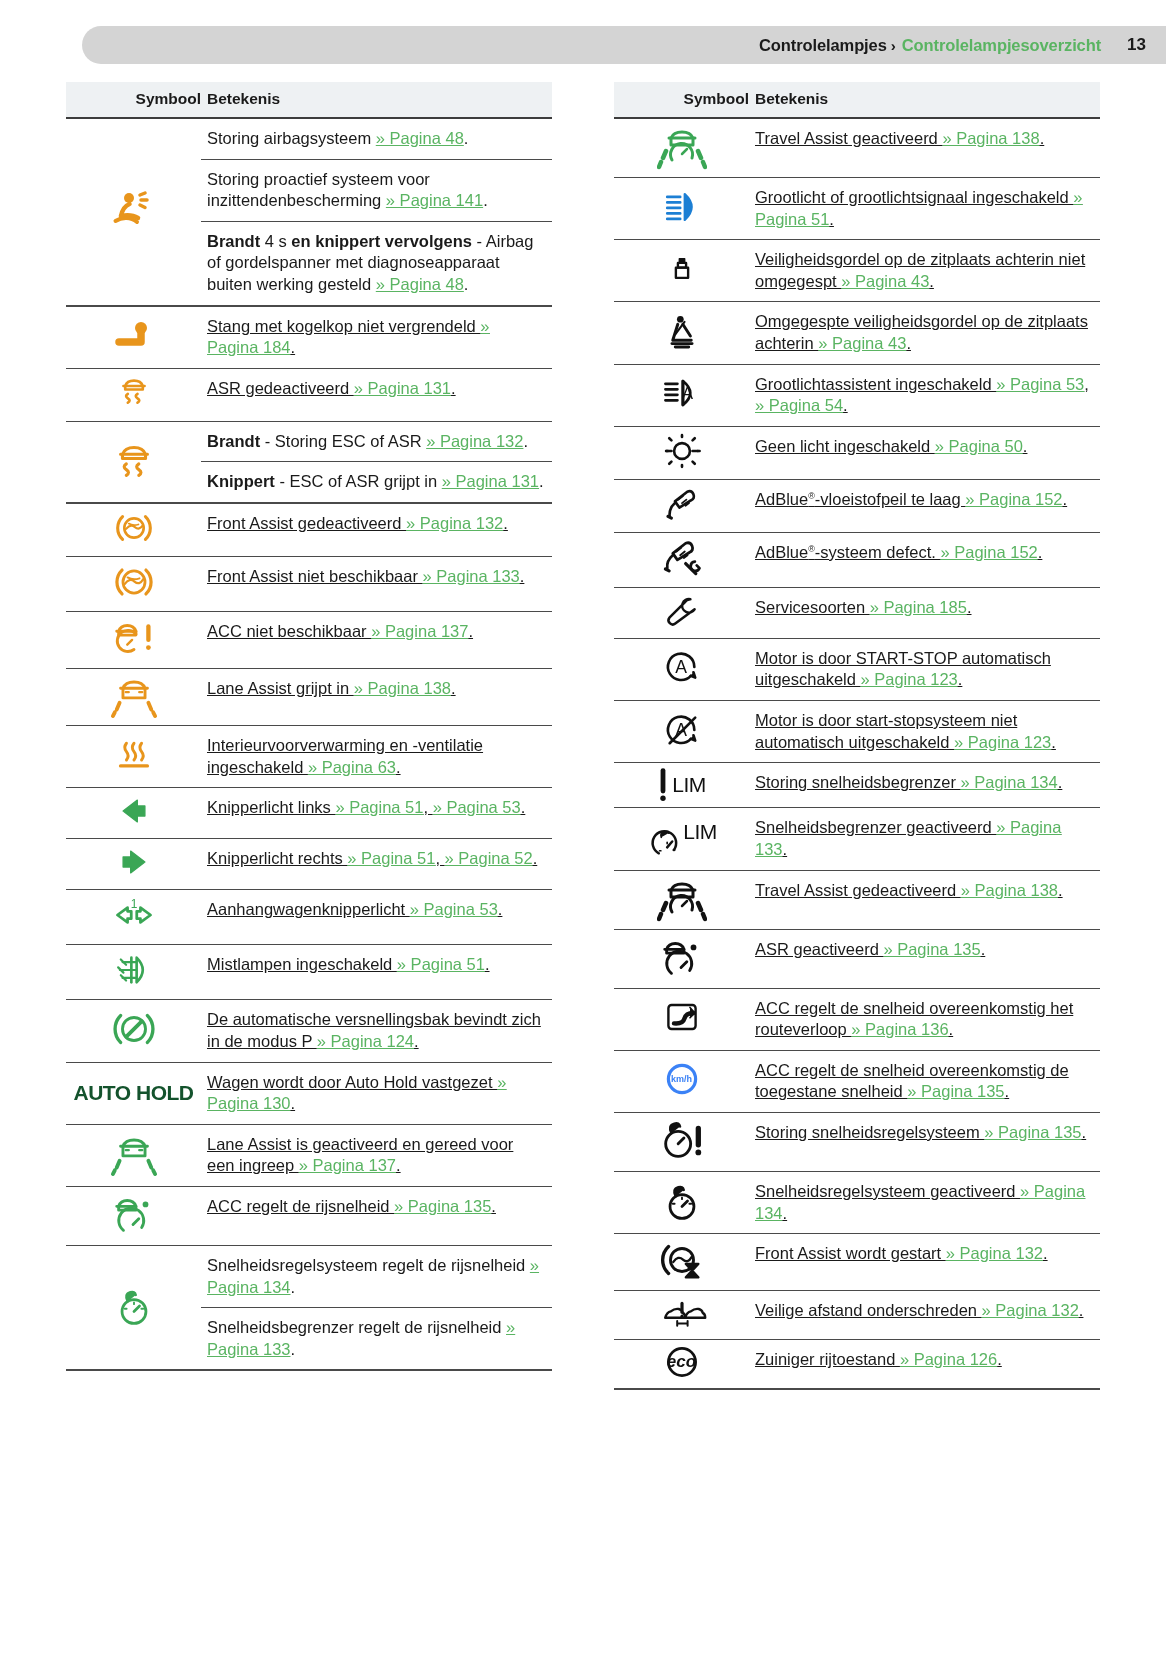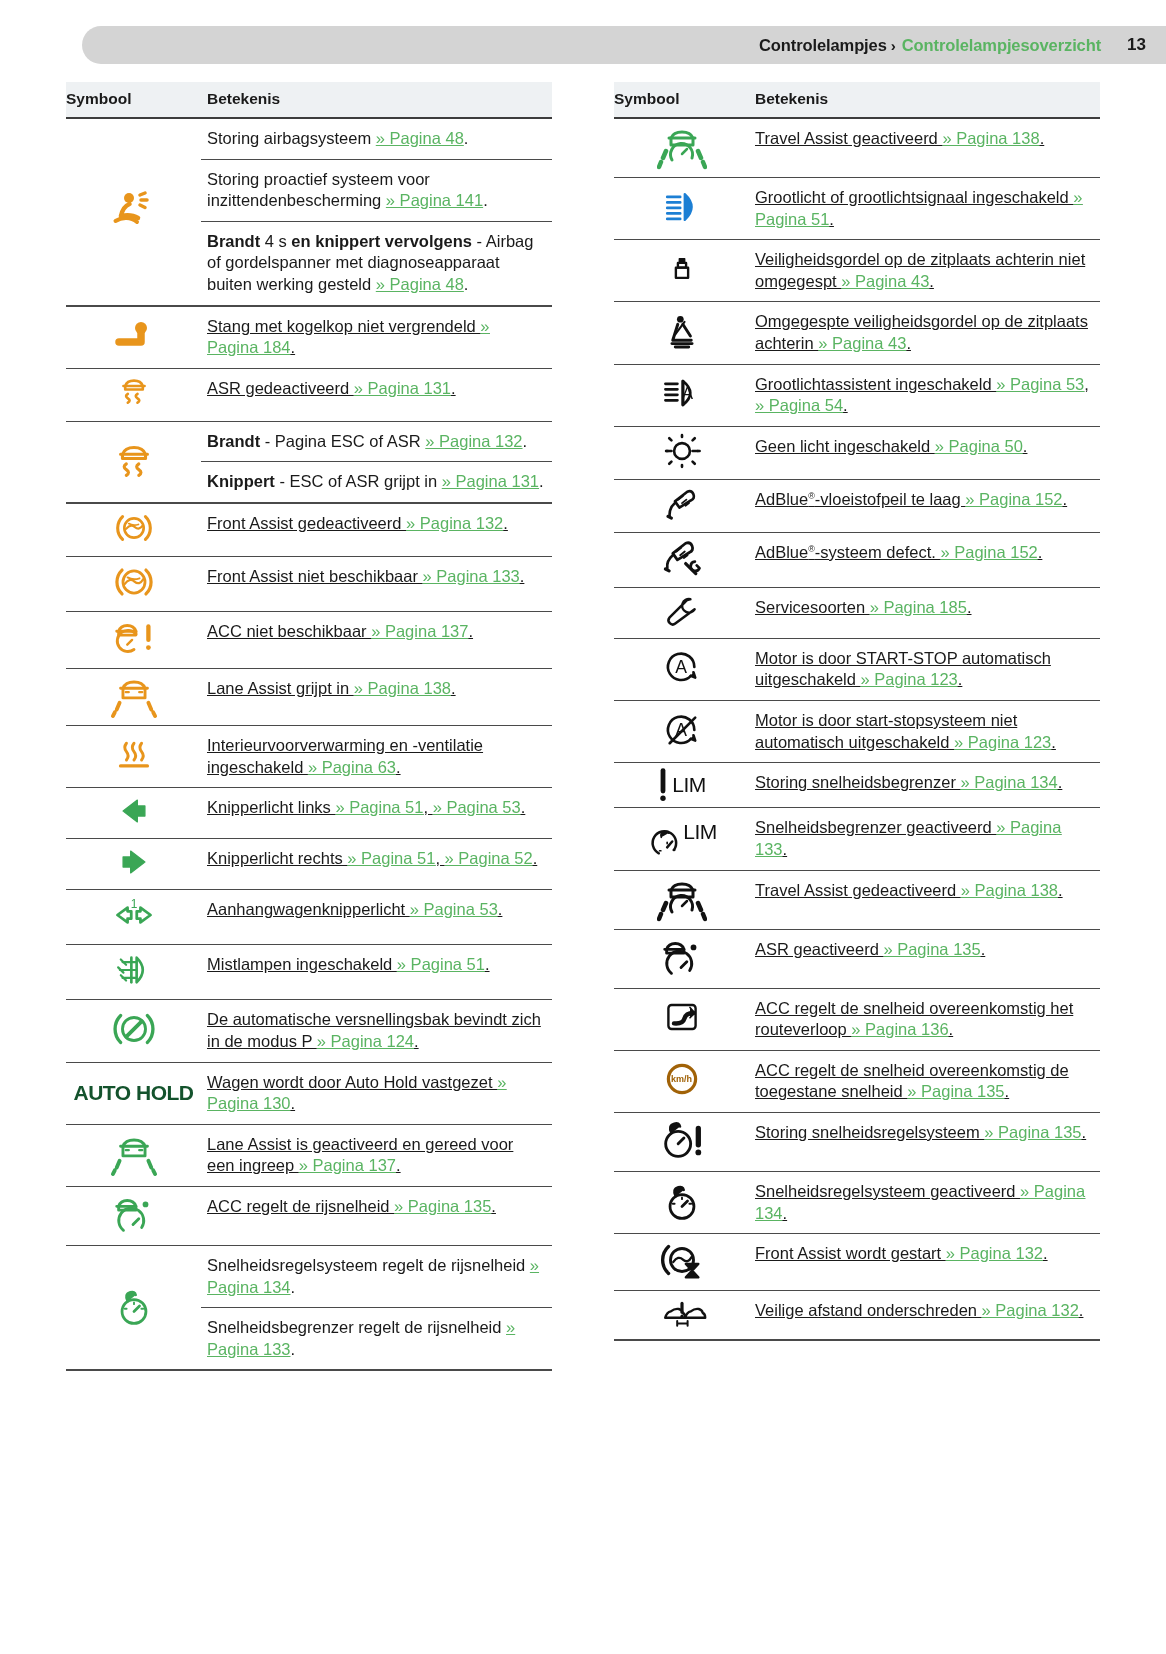--- a/index.html
+++ b/index.html
@@ -53,21 +53,21 @@
   table.symtable col.c-mean { width:351px; }
 
   thead th {
     background:#eef1f3;
     font-size:15.5px; font-weight:bold;
     color:#1a1a1a;
     text-align:left;
     padding:8px 0 9px 0;
     border-bottom:2.5px solid #3c3c3c;
   }
-  thead th.h-sym  { text-align:left; }
+  thead th.h-sym  { text-align:right; }
   thead th.h-mean { padding-left:6px; }
 
   td {
     vertical-align:top;
     border-bottom:1.6px solid #4a4a4a;
     padding:0;
   }
   tr.thickrow > td { border-bottom-width:2.2px; }
   tr:last-child > td { border-bottom:2.2px solid #4a4a4a; }
 
@@ -172,21 +172,21 @@
             </td>
           </tr>
           <tr class="thickrow">
             <td class="symcell"><span class="ic" style="color:#e8951c"><svg width="48" height="48" viewBox="0 0 100 100" fill="none" stroke="currentColor" stroke-width="7" stroke-linecap="round" stroke-linejoin="round">
                   <path d="M22 38 h56 M26 38 q5 -14 24 -14 q19 0 24 14" stroke-width="6.5"></path>
                   <path d="M26 38 v9 h48 v-9" stroke-width="6.5"></path>
                   <path d="M34 58 q-9 6 0 12 q9 6 0 12" stroke-width="6.5"></path>
                   <path d="M60 58 q-9 6 0 12 q9 6 0 12" stroke-width="6.5"></path>
                 </svg></span></td>
             <td class="meancell">
-              <div class="subrow"><span class="bld">Brandt</span><span> - Pagina ESC of ASR </span><a class="ref" href="#">» Pagina 132</a><span>.</span></div>
+              <div class="subrow"><span class="bld">Brandt</span><span> - Storing ESC of ASR </span><a class="ref" href="#">» Pagina 132</a><span>.</span></div>
               <div class="subrow"><span class="bld">Knippert</span><span> - ESC of ASR grijpt in </span><a class="ref" href="#">» Pagina 131</a><span>.</span></div>
             </td>
           </tr>
           <tr class="">
             <td class="symcell"><span class="ic" style="color:#e8951c"><svg width="44" height="44" viewBox="0 0 100 100" fill="none" stroke="currentColor" stroke-width="7" stroke-linecap="round" stroke-linejoin="round">
                   <path d="M24 24 a36 36 0 0 0 0 52" stroke-width="7"></path>
                   <path d="M76 24 a36 36 0 0 1 0 52" stroke-width="7"></path>
                   <circle cx="50" cy="50" r="22" stroke-width="6"></circle>
                   <path d="M32 52 q10 -12 20 -4 q10 8 18 -4" stroke-width="5"></path>
                   <path d="M38 40 q10 6 22 2" stroke-width="4"></path>
@@ -528,21 +528,21 @@
             <td class="symcell"><span class="ic" style="color:#111111"><svg width="42" height="40" viewBox="0 0 100 100" fill="none" stroke="currentColor" stroke-width="7" stroke-linecap="round" stroke-linejoin="round">
                   <rect x="16" y="20" width="68" height="60" rx="8" stroke-width="6"></rect>
                   <path d="M30 66 q22 2 26 -12 q4 -14 22 -14" stroke-width="11"></path>
                   <path d="M70 26 l12 14 l-12 12" fill="currentColor" stroke="currentColor" stroke-width="4"></path>
                 </svg></span></td>
             <td class="meancell">
               <div class="subrow single"><span>ACC regelt de snelheid overeenkomstig het routeverloop </span><a class="ref" href="#">» Pagina 136</a><span>.</span></div>
             </td>
           </tr>
           <tr class="">
-            <td class="symcell"><span class="ic" style="color:#a16207;position:relative;display:inline-block"><svg width="40" height="40" viewBox="0 0 100 100" fill="none" stroke="currentColor" stroke-width="7" stroke-linecap="round" stroke-linejoin="round">
+            <td class="symcell"><span class="ic" style="color:#3b82f6;position:relative;display:inline-block"><svg width="40" height="40" viewBox="0 0 100 100" fill="none" stroke="currentColor" stroke-width="7" stroke-linecap="round" stroke-linejoin="round">
                   <circle cx="50" cy="50" r="34" stroke-width="8"></circle>
                 </svg><span style="position:absolute;left:0;top:0;width:40px;height:40px;display:flex;align-items:center;justify-content:center;font-size:9px;font-weight:bold">km/h</span></span></td>
             <td class="meancell">
               <div class="subrow single"><span>ACC regelt de snelheid overeenkomstig de toegestane snelheid </span><a class="ref" href="#">» Pagina 135</a><span>.</span></div>
             </td>
           </tr>
           <tr class="">
             <td class="symcell"><span class="ic" style="color:#111111"><svg width="48" height="50" viewBox="0 0 100 100" fill="none" stroke="currentColor" stroke-width="7" stroke-linecap="round" stroke-linejoin="round">
                   <circle cx="42" cy="58" r="26" stroke-width="6"></circle>
                   <path d="M42 58 l12 -12" stroke-width="6"></path>
@@ -581,16 +581,24 @@
                   <path d="M8 62 q4 -14 14 -16 q10 -8 20 -6 q8 2 10 10 q6 2 6 12 Z" stroke-width="6"></path>
                   <path d="M58 62 q4 -14 14 -16 q10 -8 20 -6 q8 2 10 10 q6 2 6 12 Z" stroke-width="6"></path>
                   <path d="M50 26 v22" stroke-width="8"></path>
                   <circle cx="50" cy="58" r="4" fill="currentColor" stroke="none"></circle>
                   <path d="M38 76 h26 M38 70 v12 M64 70 v12" stroke-width="5"></path>
                 </svg></span></td>
             <td class="meancell">
               <div class="subrow single"><span>Veilige afstand onderschreden </span><a class="ref" href="#">» Pagina 132</a><span>.</span></div>
             </td>
           </tr>
+          <tr class="">
+            <td class="symcell"><span class="ic" style="color:#111111;position:relative;display:inline-block"><svg width="40" height="40" viewBox="0 0 100 100" fill="none" stroke="currentColor" stroke-width="7" stroke-linecap="round" stroke-linejoin="round">
+                  <circle cx="50" cy="50" r="34" stroke-width="7"></circle>
+                </svg><span style="position:absolute;left:0;top:0;width:40px;height:40px;display:flex;align-items:center;justify-content:center;font-size:17px;font-weight:bold;font-style:italic">eco</span></span></td>
+            <td class="meancell">
+              <div class="subrow single"><span>Zuiniger rijtoestand </span><a class="ref" href="#">» Pagina 126</a><span>.</span></div>
+            </td>
+          </tr>
         </tbody>
     </table>
   </div>
 </div>
 
 </body></html>

